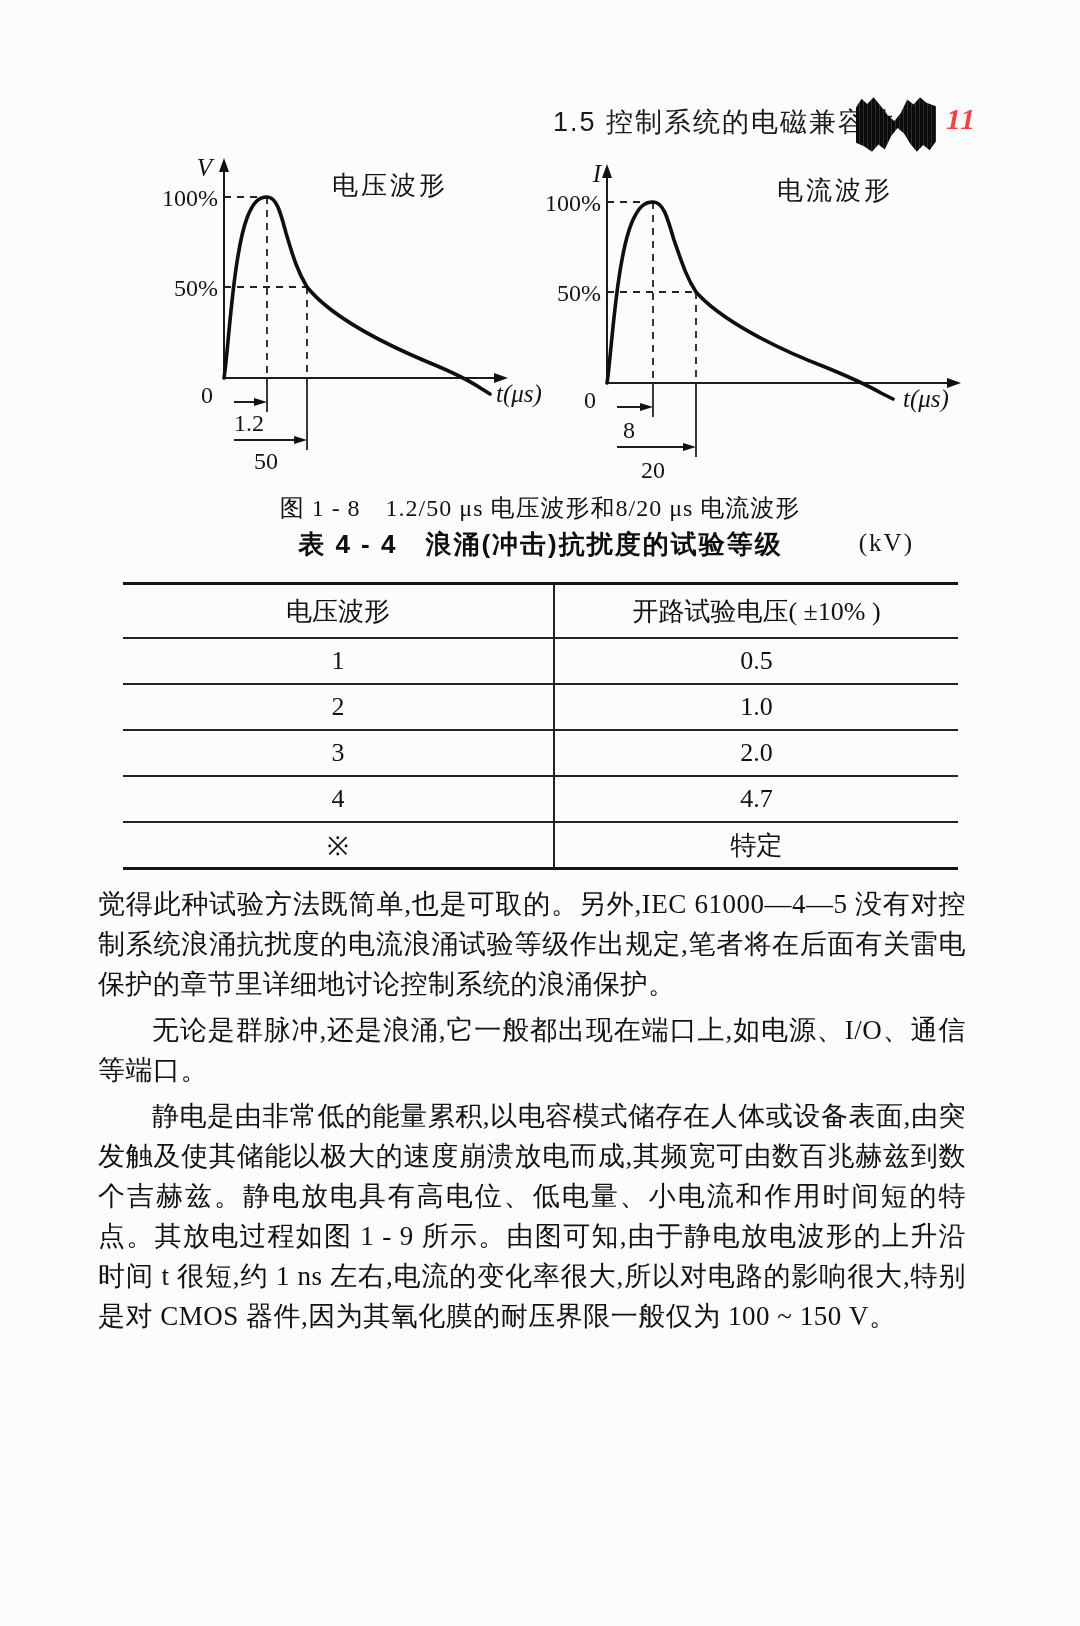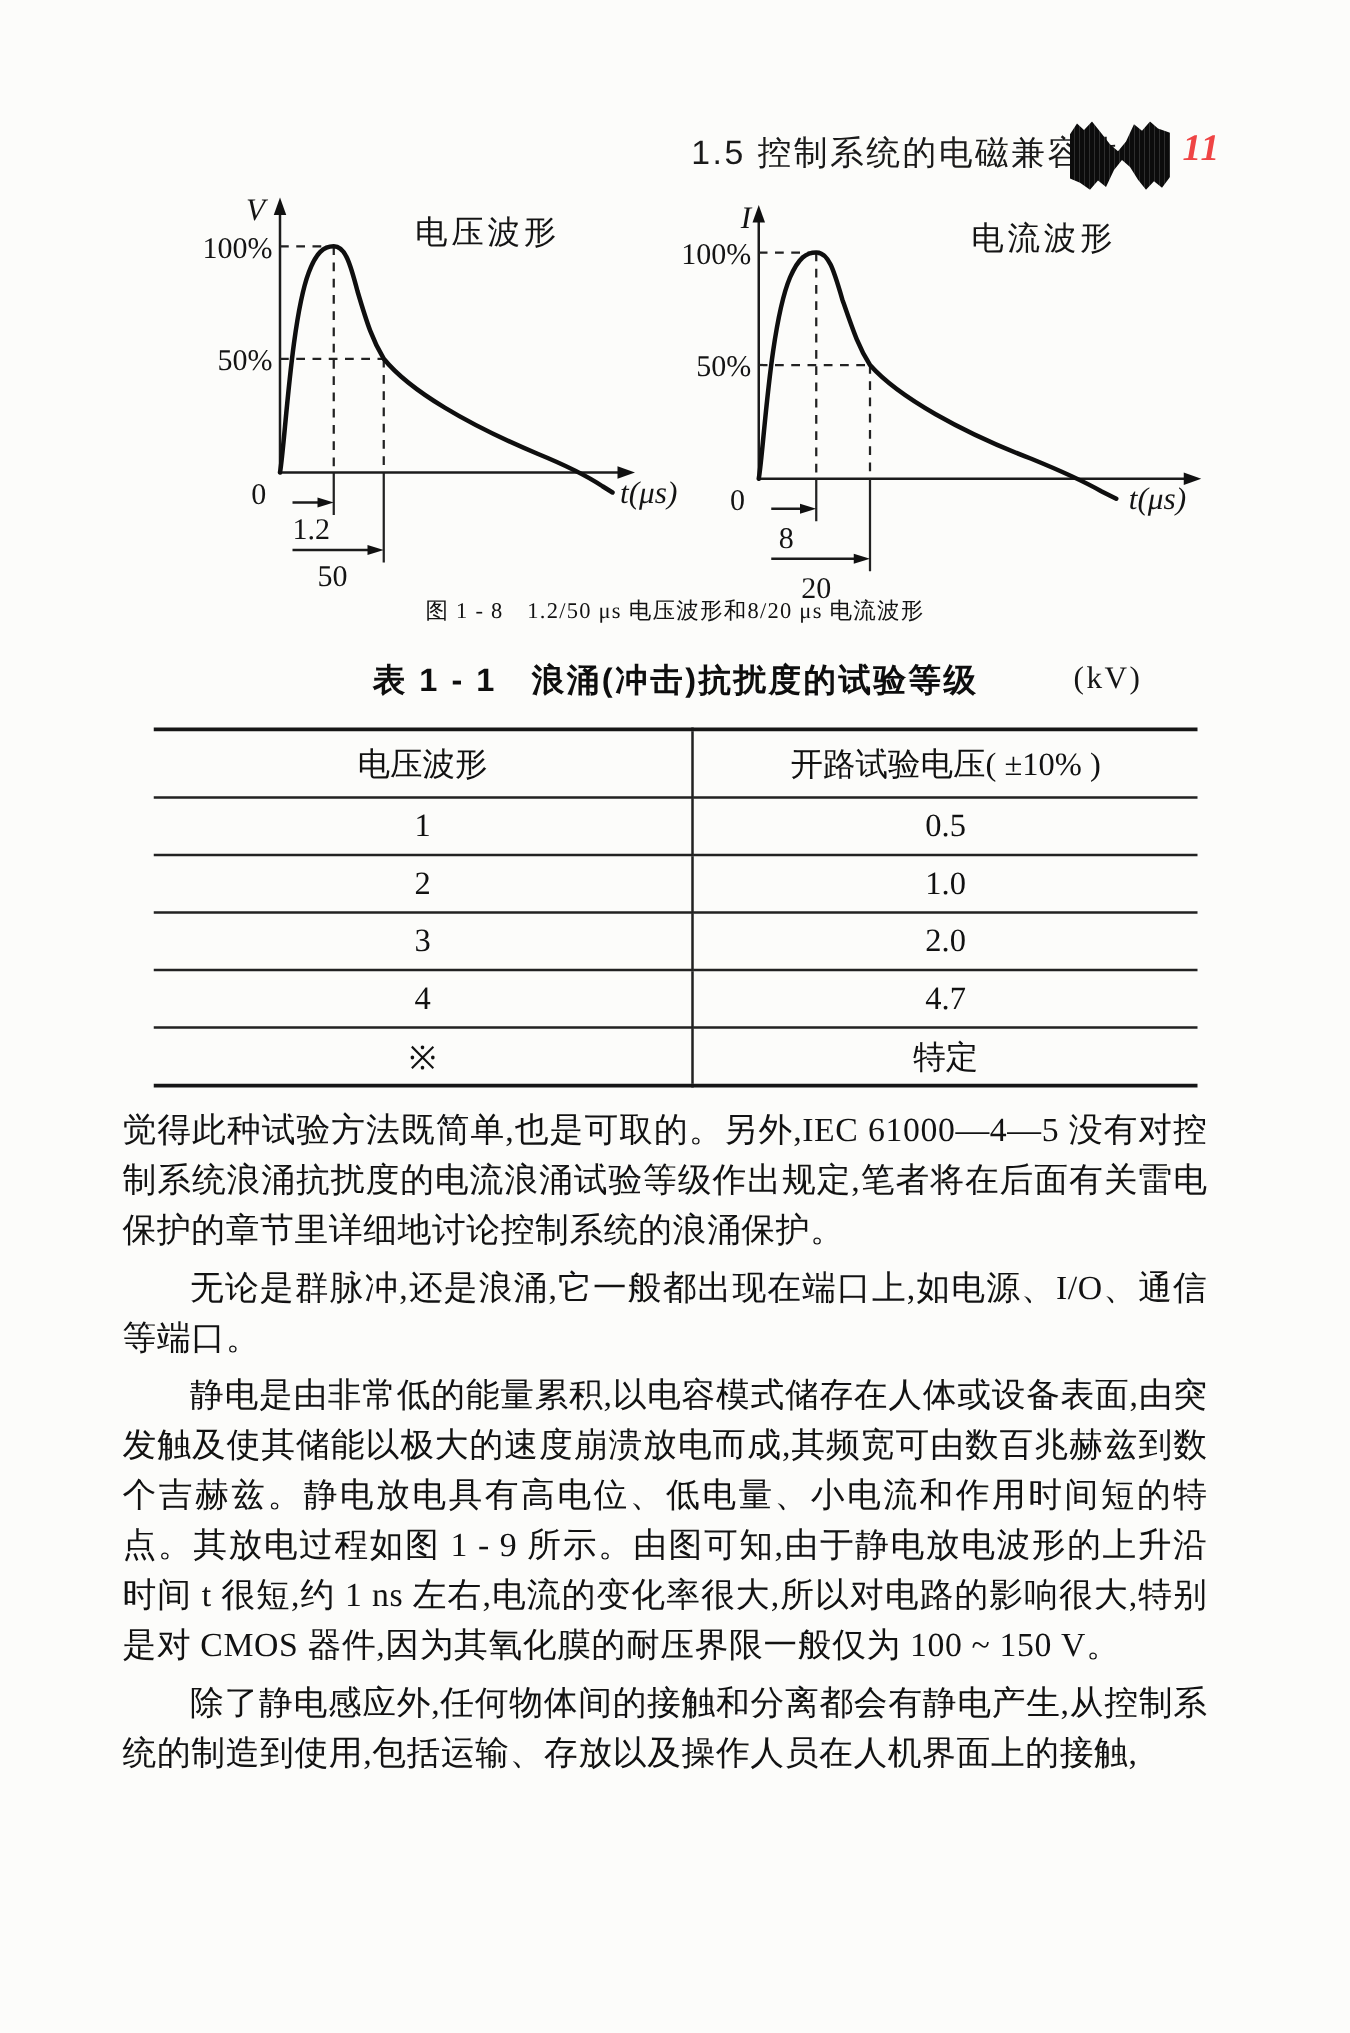--- a/index.html
+++ b/index.html
@@ -33,22 +33,22 @@
   .svg-curve{stroke:#0f0f0f;stroke-width:3.6;fill:none;stroke-linecap:round;}
   .svg-dash{stroke:#222;stroke-width:1.8;fill:none;stroke-dasharray:7 6;}
   .svg-thin{stroke:#222;stroke-width:1.8;fill:none;}
   .svg-dim{stroke:#1c1c1c;stroke-width:2;fill:none;}
   .svg-head{fill:#111;stroke:none;}
   .t-num{font-size:24px;}
   .t-pct{font-size:24px;}
   .t-var{font-size:25px;font-style:italic;}
   .t-title{font-size:26px;letter-spacing:3px;}
   .fig-caption{
-    position:absolute;top:476px;left:60px;width:960px;text-align:center;
-    font-size:18px;letter-spacing:1px;color:#121212;
+    position:absolute;top:492px;left:60px;width:960px;text-align:center;
+    font-size:24px;letter-spacing:1px;color:#121212;
   }
   
   .tbl-title-row{position:absolute;top:527px;left:123px;width:835px;height:36px;}
   .tbl-title{
     position:absolute;left:0;width:100%;text-align:center;
     font-family:"Liberation Sans","DejaVu Sans",sans-serif;
     font-weight:bold;font-size:26px;letter-spacing:2px;color:#0e0e0e;
   }
   .tbl-unit{position:absolute;right:44px;top:2px;font-size:25px;letter-spacing:2px;text-align:right;}
   table.levels{
@@ -143,21 +143,21 @@
     <text class="t-num" x="75" y="258" text-anchor="middle">0</text>
     <text class="t-num" x="108" y="288">8</text>
     <text class="t-num" x="126" y="328">20</text>
     <text class="t-var" x="388" y="257" font-size="24">t(μs)</text>
     <text class="t-title" x="262" y="49">电流波形</text>
   </svg>
 
   <div class="fig-caption">图 1 - 8　1.2/50 μs 电压波形和8/20 μs 电流波形</div>
 
   <div class="tbl-title-row">
-    <span class="tbl-title">表 1 - 1　浪涌(冲击)抗扰度的试验等级</span>
+    <span class="tbl-title">表 4 - 4　浪涌(冲击)抗扰度的试验等级</span>
     <span class="tbl-unit">(kV)</span>
   </div>
 
   <table class="levels">
     <thead>
       <tr>
         <th class="col-left">电压波形</th>
         <th>开路试验电压( ±10% )</th>
       </tr>
     </thead>
@@ -182,16 +182,15 @@
         <td class="col-left">※</td>
         <td>特定</td>
       </tr>
     </tbody>
   </table>
 
   <div class="body-copy">
     <p>觉得此种试验方法既简单,也是可取的。另外,IEC 61000—4—5 没有对控制系统浪涌抗扰度的电流浪涌试验等级作出规定,笔者将在后面有关雷电保护的章节里详细地讨论控制系统的浪涌保护。</p>
     <p class="indent">无论是群脉冲,还是浪涌,它一般都出现在端口上,如电源、I/O、通信等端口。</p>
     <p class="indent">静电是由非常低的能量累积,以电容模式储存在人体或设备表面,由突发触及使其储能以极大的速度崩溃放电而成,其频宽可由数百兆赫兹到数个吉赫兹。静电放电具有高电位、低电量、小电流和作用时间短的特点。其放电过程如图 1 - 9 所示。由图可知,由于静电放电波形的上升沿时间 t 很短,约 1 ns 左右,电流的变化率很大,所以对电路的影响很大,特别是对 CMOS 器件,因为其氧化膜的耐压界限一般仅为 100 ~ 150 V。</p>
-    <p class="indent">除了静电感应外,任何物体间的接触和分离都会有静电产生,从控制系统的制造到使用,包括运输、存放以及操作人员在人机界面上的接触,</p>
   </div>
 
 </div>
 
 </body></html>

